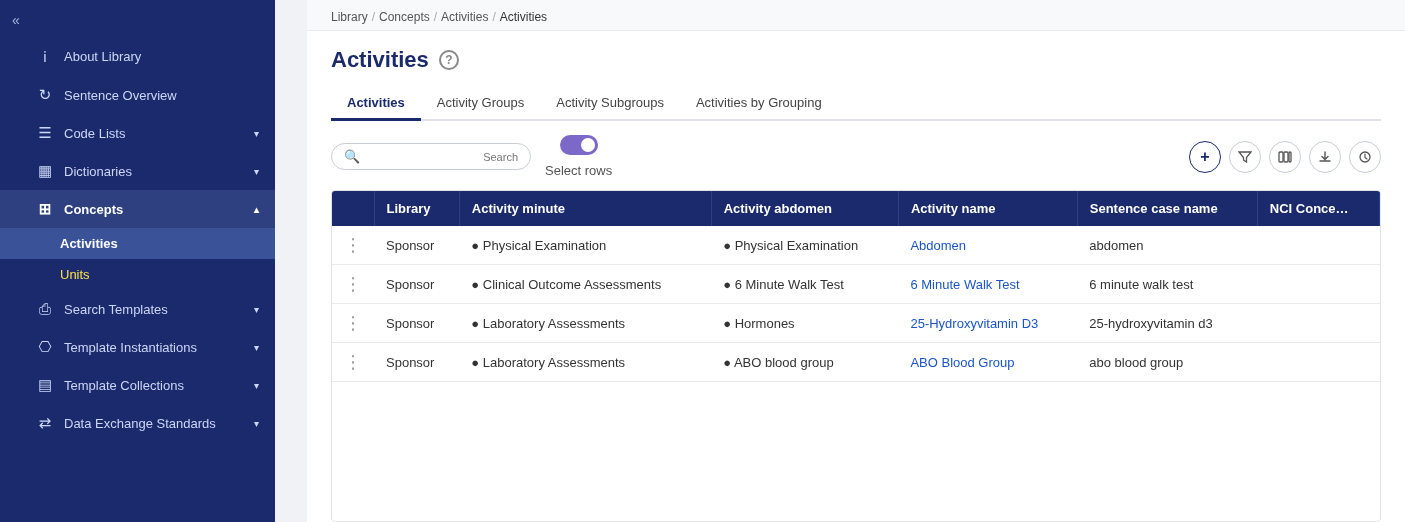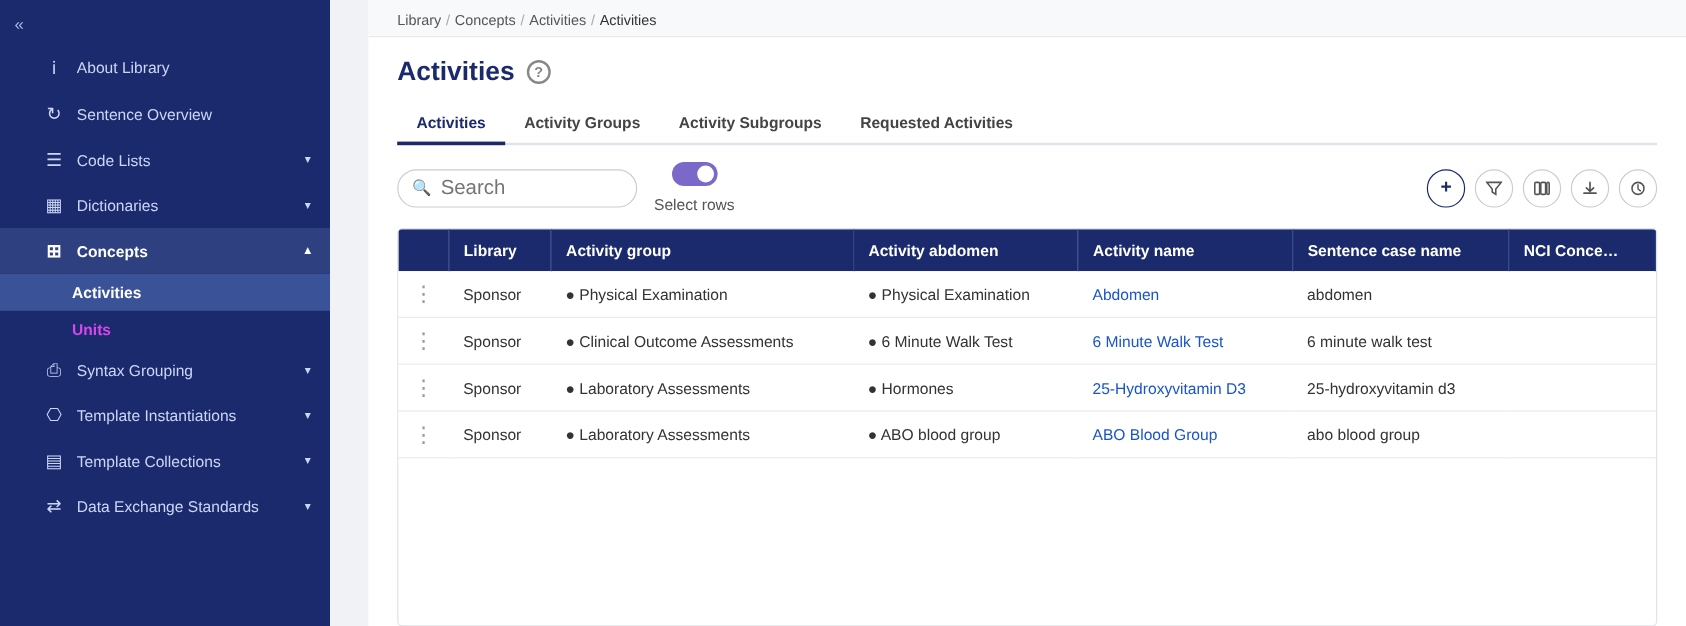--- a/index.html
+++ b/index.html
@@ -48,24 +48,23 @@
 
     .sidebar-item .icon { font-size: 15px; min-width: 18px; text-align: center; }
     .sidebar-item .label { flex: 1; }
     .sidebar-item .chevron { font-size: 10px; margin-left: auto; }
 
     .sidebar-sub-item {
       display: flex;
       align-items: center;
       padding: 8px 16px 8px 60px;
       cursor: pointer;
-      color: #d946ef;
+      color: #fde047;
       font-size: 13px;
       transition: background 0.15s;
-      font-weight: bold;
     }
     .sidebar-sub-item.active { background: #3a5298; color: #fff; font-weight: 600; }
 
     
     #main {
       flex: 1;
       background: #fff;
       display: flex;
       flex-direction: column;
       overflow: hidden;
@@ -126,21 +125,21 @@
       display: flex;
       border-bottom: 2px solid #e0e3ea;
       margin-bottom: 14px;
       gap: 0;
     }
     .tab {
       padding: 8px 16px;
       cursor: pointer;
       color: #444;
       font-size: 13px;
-      font-weight: 700;
+      font-weight: 400;
       border-bottom: 3px solid transparent;
       margin-bottom: -2px;
       white-space: nowrap;
       transition: color 0.15s;
     }
     .tab.active {
       color: #1a2a6c;
       font-weight: 700;
       border-bottom: 3px solid #1a2a6c;
     }
@@ -160,24 +159,25 @@
       border: 1.5px solid #c8cdd8;
       border-radius: 20px;
       padding: 5px 12px;
       gap: 7px;
       background: #fff;
       width: 200px;
     }
     .search-box input {
       border: none;
       outline: none;
-      font-size: 17px;
+      font-size: 11px;
       color: #333;
       background: transparent;
       width: 100%;
+      text-align: right;
     }
     .search-icon-svg { color: #999; font-size: 13px; }
 
     .toggle-row {
       display: flex;
       align-items: center;
       gap: 8px;
       color: #555;
       font-size: 13px;
       flex-direction: column;
@@ -282,21 +282,21 @@
     <span class="chevron">▴</span>
   </div>
   <div class="sidebar-sub-item active">
     <span>Activities</span>
   </div>
   <div class="sidebar-sub-item">
     <span>Units</span>
   </div>
   <div class="sidebar-item">
     <span class="icon">⎙</span>
-    <span class="label">Syntax Grouping</span>
+    <span class="label">Search Templates</span>
     <span class="chevron">▾</span>
   </div>
   <div class="sidebar-item">
     <span class="icon">⎔</span>
     <span class="label">Template Instantiations</span>
     <span class="chevron">▾</span>
   </div>
   <div class="sidebar-item">
     <span class="icon">▤</span>
     <span class="label">Template Collections</span>
@@ -325,21 +325,21 @@
 
     <div class="page-title-row">
       <h1 class="page-title">Activities</h1>
       <div class="help-icon">?</div>
     </div>
 
     <div class="tabs">
       <div class="tab active">Activities</div>
       <div class="tab">Activity Groups</div>
       <div class="tab">Activity Subgroups</div>
-      <div class="tab">Requested Activities</div>
+      <div class="tab">Activities by Grouping</div>
     </div>
 
     <div class="toolbar">
       <div class="toolbar-left">
         <div class="search-box">
           <span class="search-icon-svg">🔍</span>
           <input type="text" placeholder="Search" style="">
         </div>
         <div class="toggle-row">
           <div class="toggle"></div>
@@ -373,21 +373,21 @@
         </div>
       </div>
     </div>
 
     <div class="table-wrapper">
       <table>
         <thead>
           <tr>
             <th></th>
             <th>Library</th>
-            <th>Activity group</th>
+            <th>Activity minute</th>
             <th>Activity abdomen</th>
             <th>Activity name</th>
             <th>Sentence case name</th>
             <th>NCI Conce…</th>
           </tr>
         </thead>
         <tbody id="table-body">
 
         <tr>
               <td style="color: rgb(153, 153, 153); font-size: 18px; cursor: pointer;">⋮</td>

